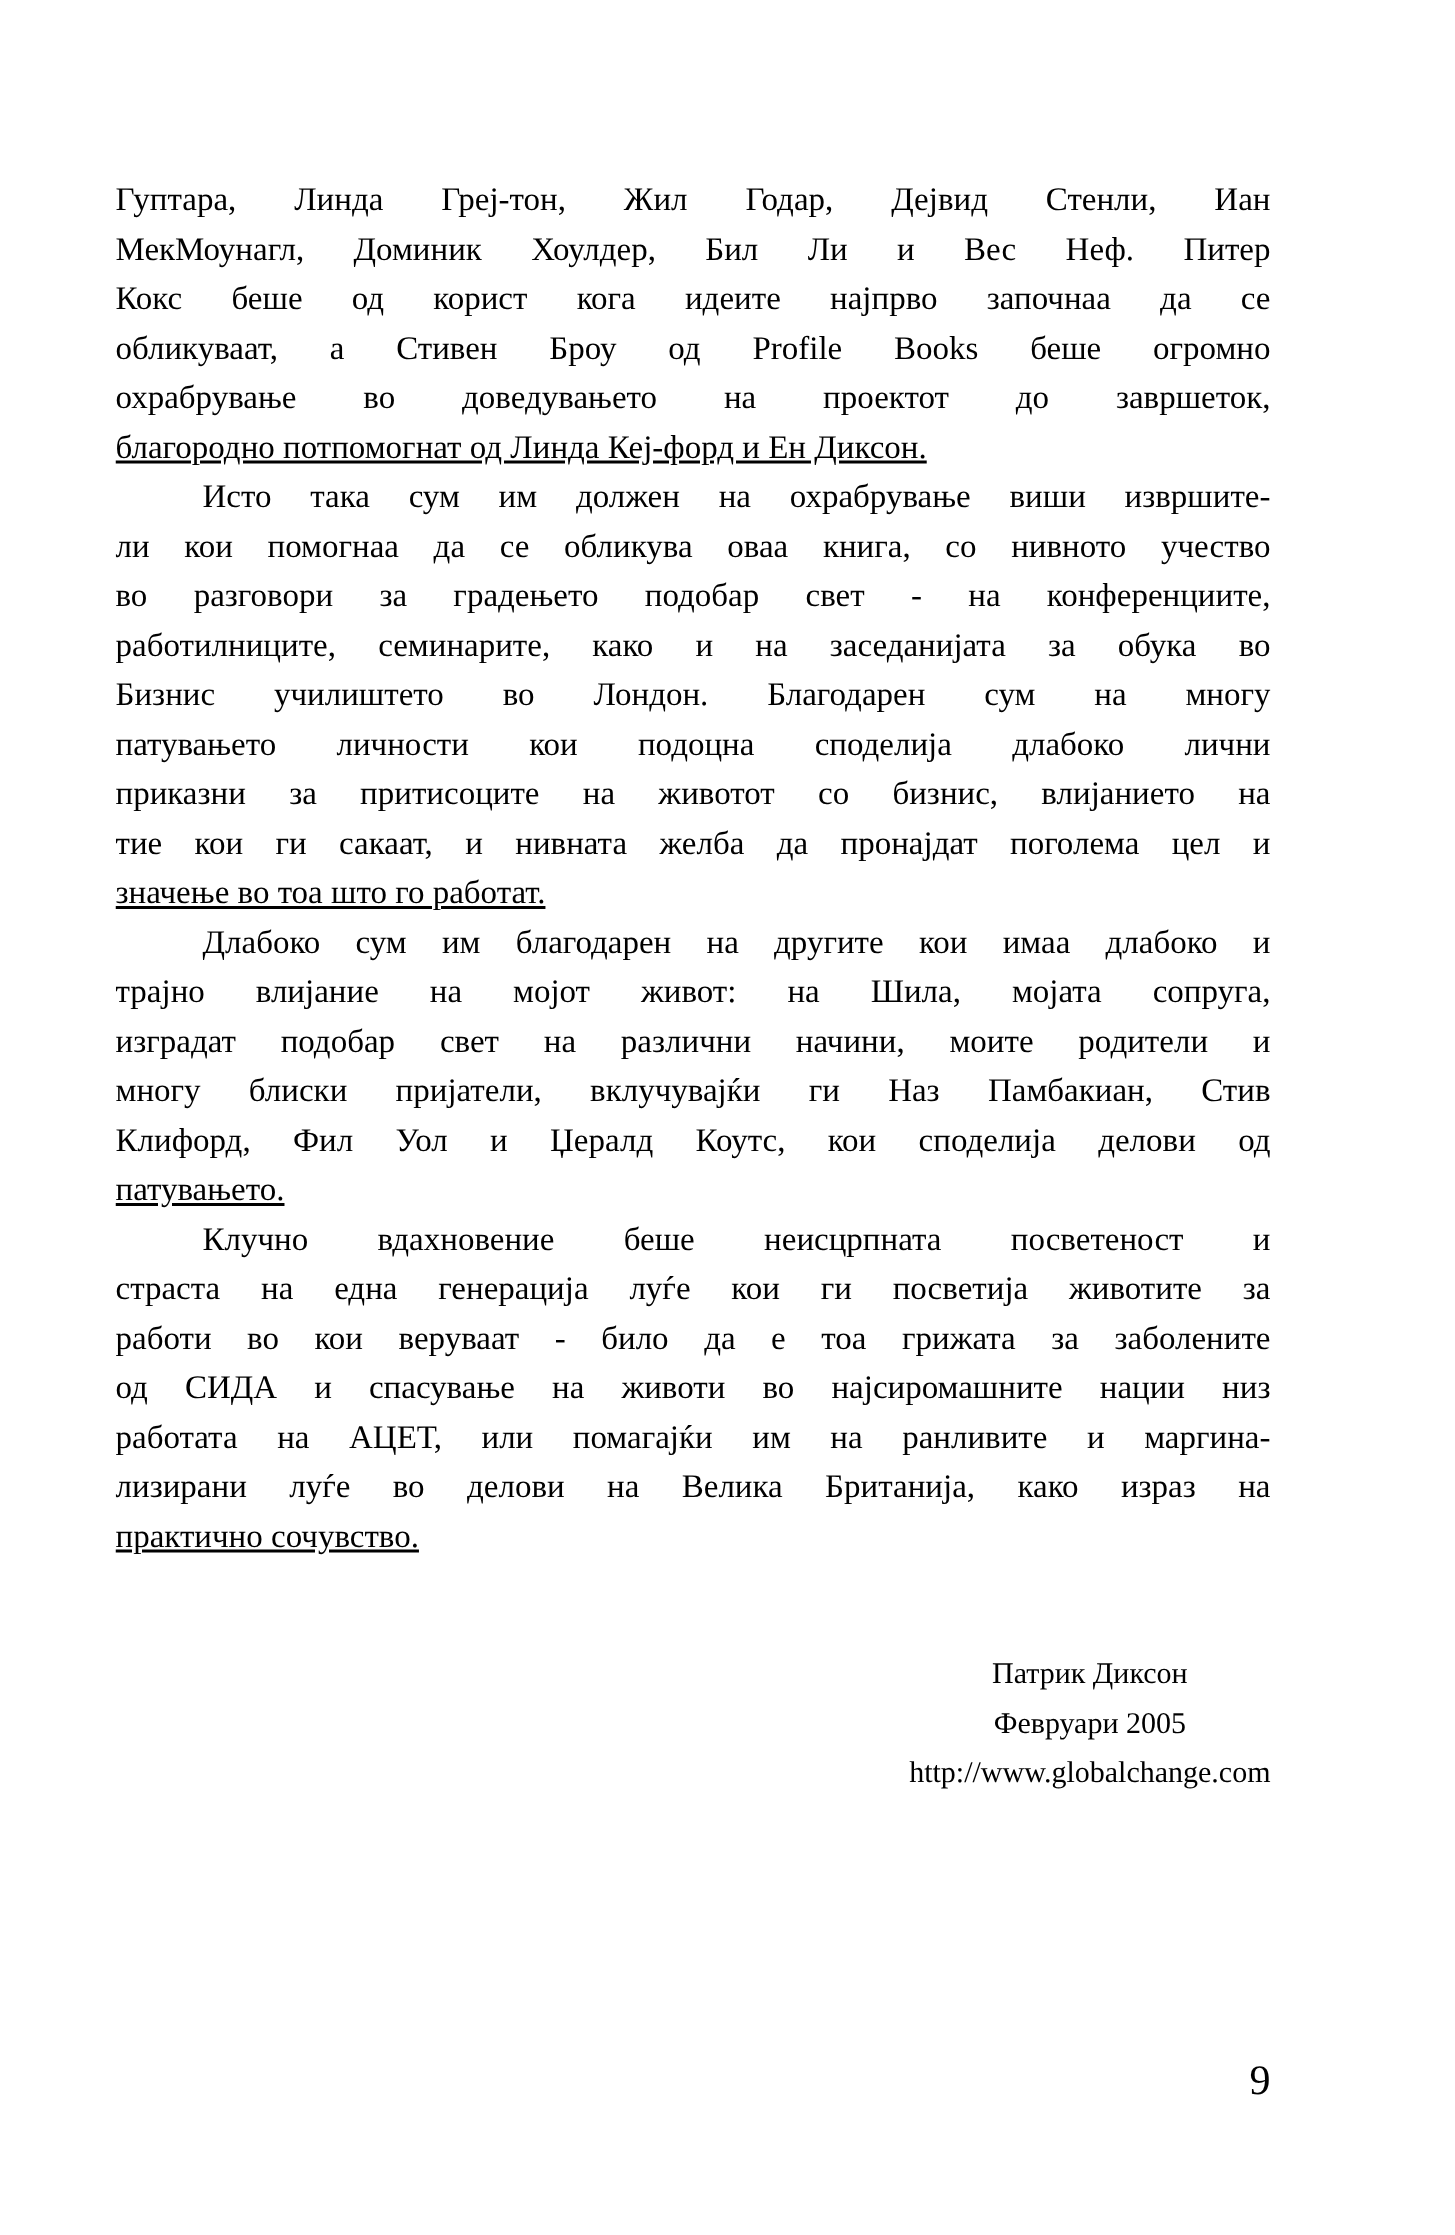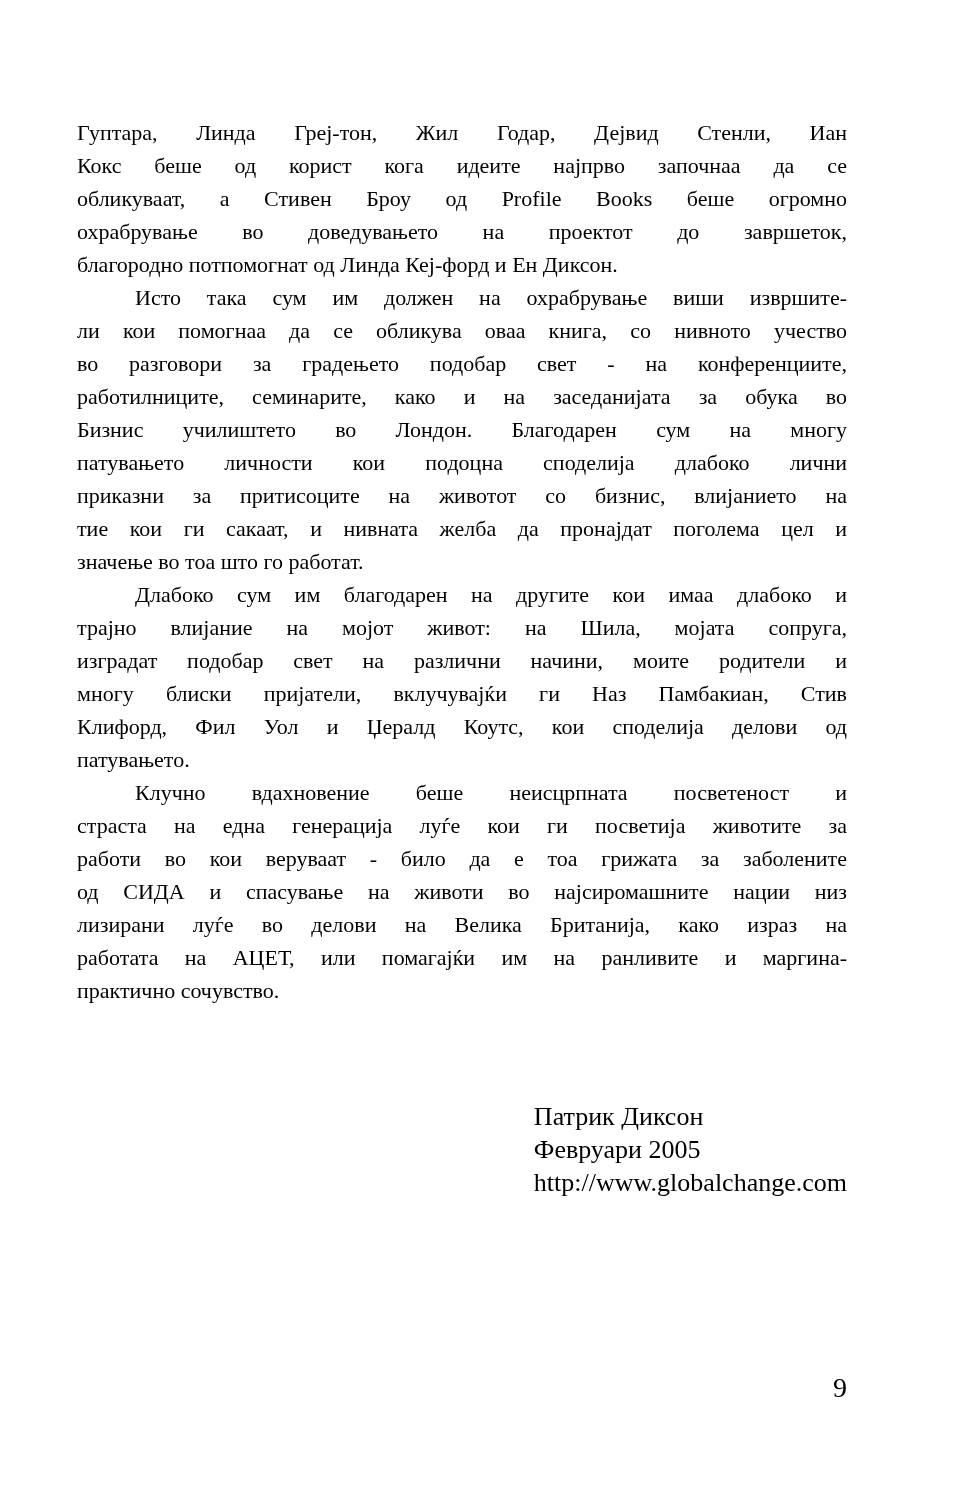--- a/index.html
+++ b/index.html
@@ -34,49 +34,51 @@
   }
   .line {
     height: 33px;
     overflow: hidden;
     text-align: justify;
     text-align-last: justify;
     white-space: normal;
   }
   .line.last {
     text-align-last: left;
+    text-decoration: underline;
   }
   .line.indent {
     text-indent: 58px;
   }
   .signature {
     position: absolute;
     top: 1100px;
     right: 123px;
-    text-align: left;
-    font-size: 26px;
+    text-align: center;
+    font-size: 20px;
     line-height: 33px;
   }
   .page-number {
     position: absolute;
     top: 1371px;
     right: 123px;
     text-align: right;
     font-size: 28px;
     line-height: 33px;
   }
 </style>
 </head>
 <body>
 
 <div class="page">
 
   <div class="text-block">
       <div class="paragraph">
         <div class="line">Гуптара, Линда Греј-тон, Жил Годар, Дејвид Стенли, Иан</div>
+        <div class="line">МекМоунагл, Доминик Хоулдер, Бил Ли и Вес Неф. Питер</div>
         <div class="line">Кокс беше од корист кога идеите најпрво започнаа да се</div>
         <div class="line">обликуваат, а Стивен Броу од Profile Books беше огромно</div>
         <div class="line">охрабрување во доведувањето на проектот до завршеток,</div>
         <div class="line last">благородно потпомогнат од Линда Кеј-форд и Ен Диксон.</div>
       </div>
       <div class="paragraph">
         <div class="line indent">Исто така сум им должен на охрабрување виши извршите-</div>
         <div class="line">ли кои помогнаа да се обликува оваа книга, со нивното учество</div>
         <div class="line">во разговори за градењето подобар свет - на конференциите,</div>
         <div class="line">работилниците, семинарите, како и на заседанијата за обука во</div>
@@ -92,22 +94,22 @@
         <div class="line">изградат подобар свет на различни начини, моите родители и</div>
         <div class="line">многу блиски пријатели, вклучувајќи ги Наз Памбакиан, Стив</div>
         <div class="line">Клифорд, Фил Уол и Џералд Коутс, кои споделија делови од</div>
         <div class="line last">патувањето.</div>
       </div>
       <div class="paragraph">
         <div class="line indent">Клучно вдахновение беше неисцрпната посветеност и</div>
         <div class="line">страста на една генерација луѓе кои ги посветија животите за</div>
         <div class="line">работи во кои веруваат - било да е тоа грижата за заболените</div>
         <div class="line">од СИДА и спасување на животи во најсиромашните нации низ</div>
+        <div class="line">работата на АЦЕТ, или помагајќи им на ранливите и маргина-</div>
         <div class="line">лизирани луѓе во делови на Велика Британија, како израз на</div>
-        <div class="line">работата на АЦЕТ, или помагајќи им на ранливите и маргина-</div>
         <div class="line last">практично сочувство.</div>
       </div>
     </div>
 
   <div class="signature">
     <div class="sig-line">Патрик Диксон</div>
     <div class="sig-line">Февруари 2005</div>
     <div class="sig-line">http://www.globalchange.com</div>
   </div>
 

